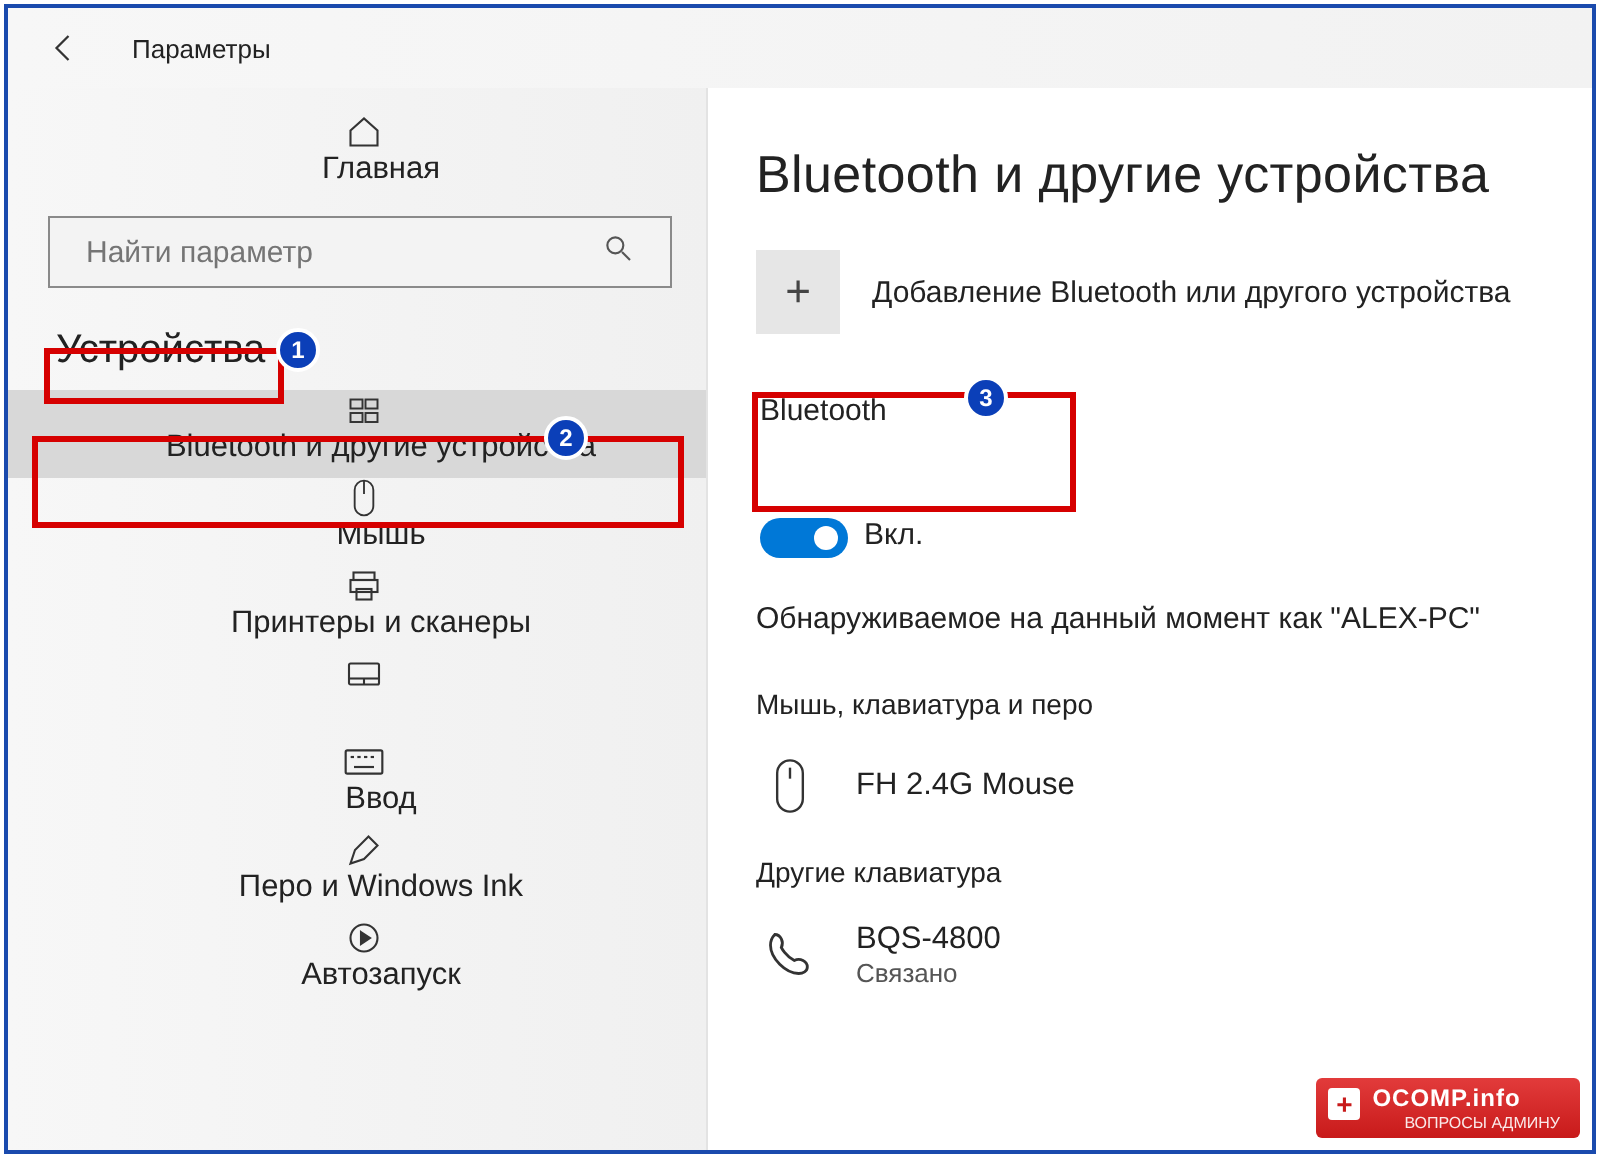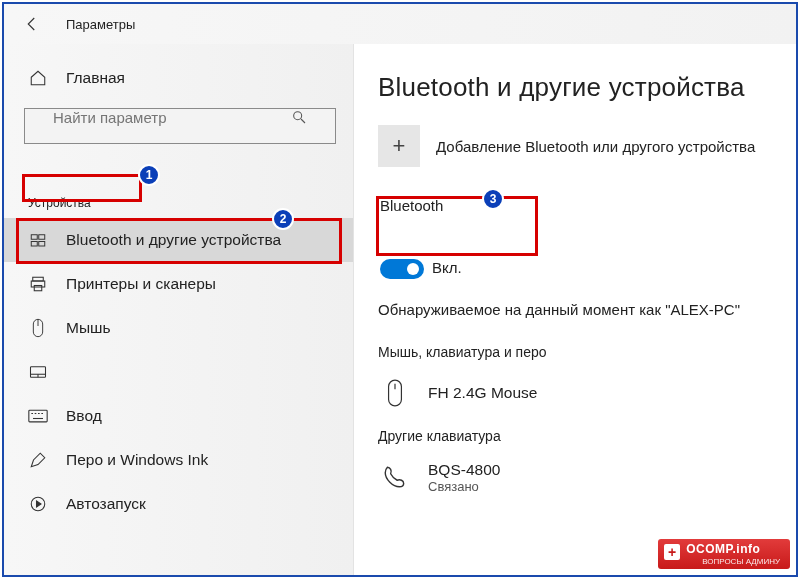--- a/index.html
+++ b/index.html
@@ -20,33 +20,34 @@
   .content { display: flex; height: calc(100% - 40px); }
   .sidebar {
     width: 350px; padding: 12px 0 0 0;
     background: linear-gradient(to right, #f7f7f7 0%, #f0f0f0 100%);
     border-right: 1px solid #e3e3e3;
   }
   .home-row, .nav-item {
     display: flex; align-items: center; height: 44px;
     padding-left: 24px; font-size: 15.5px; color: #222;
     cursor: pointer;
+    flex-direction: column;
   }
   .nav-item.selected { background: #d8d8d8; }
   .nav-icon { width: 20px; height: 20px; margin-right: 18px; display: flex; align-items: center; justify-content: center; color: #333; }
   .search-wrap { padding: 8px 20px 12px 20px; }
   .search {
     width: 312px; height: 36px; border: 1px solid #8a8a8a; background: #f3f3f3;
-    display: flex; align-items: flex-start; padding: 0 28px;
+    display: flex; align-items: center; padding: 0 18px;
   }
   .search input {
     flex: 1; border: none; outline: none; background: transparent; font-size: 15px; color: #666;
   }
   .section-head {
-    font-size: 12px; color: #222; padding: 8px 0 8px 24px; font-weight: 400; margin-top: 32px;
+    font-size: 20px; color: #222; padding: 8px 0 8px 24px; font-weight: 400;
   }
   .main { flex: 1; padding: 28px 18px 0 24px; background: #fff; overflow: hidden; }
   .page-title { font-size: 26px; font-weight: 300; color: #222; margin-bottom: 22px; letter-spacing: 0.2px; }
   .add-row { display: flex; align-items: center; margin-bottom: 24px; cursor: pointer; }
   .add-btn {
     width: 42px; height: 42px; background: #e6e6e6; color: #444;
     display: flex; align-items: center; justify-content: center; margin-right: 16px; font-size: 22px; font-weight: 300;
   }
   .add-label { font-size: 15px; color: #222; }
   .bt-block { padding: 6px 10px 6px 2px; display: inline-block; }
@@ -136,37 +137,37 @@
               <rect x="13" y="5" width="8" height="6"></rect>
               <rect x="3" y="14" width="8" height="6"></rect>
               <rect x="13" y="14" width="8" height="6"></rect>
             </svg>
         </span>
         <span>Bluetooth и другие устройства</span>
       </div>
 
       <div class="nav-item">
         <span class="nav-icon">
+          <svg width="16" height="20" viewBox="0 0 24 30" fill="none" stroke="currentColor" stroke-width="1.4">
+              <rect x="5" y="2" width="14" height="26" rx="7"></rect>
+              <line x1="12" y1="2" x2="12" y2="12"></line>
+            </svg>
+        </span>
+        <span>Мышь</span>
+      </div>
+
+      <div class="nav-item">
+        <span class="nav-icon">
           <svg width="18" height="18" viewBox="0 0 24 24" fill="none" stroke="currentColor" stroke-width="1.4">
               <rect x="5" y="3" width="14" height="5"></rect>
               <rect x="3" y="8" width="18" height="8"></rect>
               <rect x="7" y="14" width="10" height="7"></rect>
             </svg>
         </span>
         <span>Принтеры и сканеры</span>
-      </div>
-
-      <div class="nav-item">
-        <span class="nav-icon">
-          <svg width="16" height="20" viewBox="0 0 24 30" fill="none" stroke="currentColor" stroke-width="1.4">
-              <rect x="5" y="2" width="14" height="26" rx="7"></rect>
-              <line x1="12" y1="2" x2="12" y2="12"></line>
-            </svg>
-        </span>
-        <span>Мышь</span>
       </div>
 
       <div class="nav-item">
         <span class="nav-icon">
           <svg width="18" height="14" viewBox="0 0 24 18" fill="none" stroke="currentColor" stroke-width="1.4">
               <rect x="2" y="2" width="20" height="14" rx="1"></rect>
               <line x1="2" y1="12" x2="22" y2="12"></line>
               <line x1="12" y1="12" x2="12" y2="16"></line>
             </svg>
         </span>

